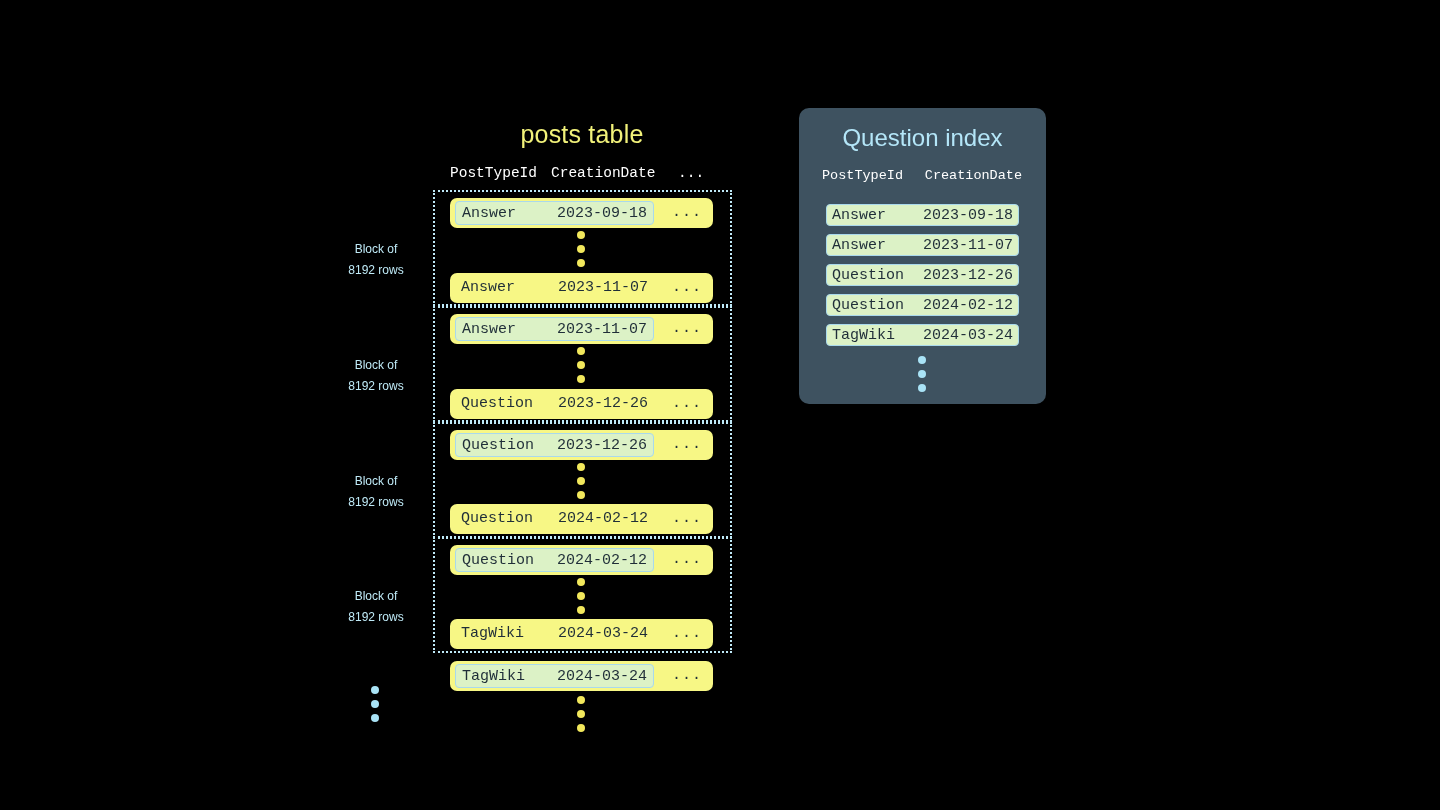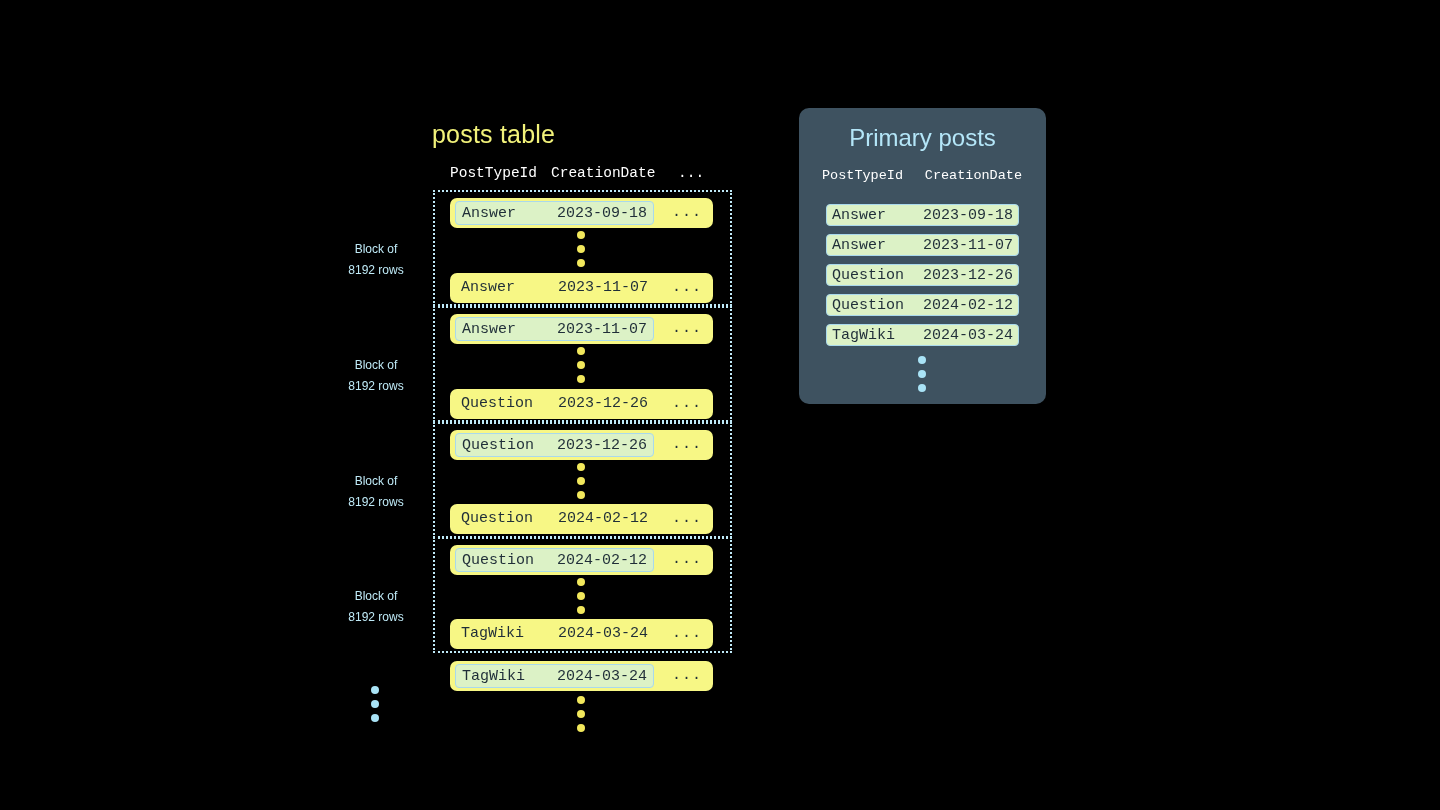--- a/index.html
+++ b/index.html
@@ -19,20 +19,21 @@
     position: absolute;
     inset: 0;
   }
 
   
   #posts-table-title {
     position: absolute;
     left: 432px;
     top: 120px;
     width: 300px;
+    text-align: center;
     color: #f2f27a;
     font-size: 25px;
     font-family: "Liberation Sans", sans-serif;
     letter-spacing: 0.2px;
   }
 
   #posts-column-headers {
     position: absolute;
     left: 450px;
     top: 165px;
@@ -317,21 +318,21 @@
       <span></span>
       <span></span>
     </div>
   <div class="vdots blue" style="left:369px; top:686px;">
       <span></span>
       <span></span>
       <span></span>
     </div>
 
   <div id="primary-index-panel">
-    <div id="primary-index-title">Primary posts</div>
+    <div id="primary-index-title">Question index</div>
 
     <div id="primary-index-headers">
       <span class="col-type">PostTypeId</span>
       <span class="col-date">CreationDate</span>
     </div>
 
     <div class="index-row" style="top:96px;">
       <span class="c-type">Answer</span>
       <span class="c-date">2023-09-18</span>
     </div>

